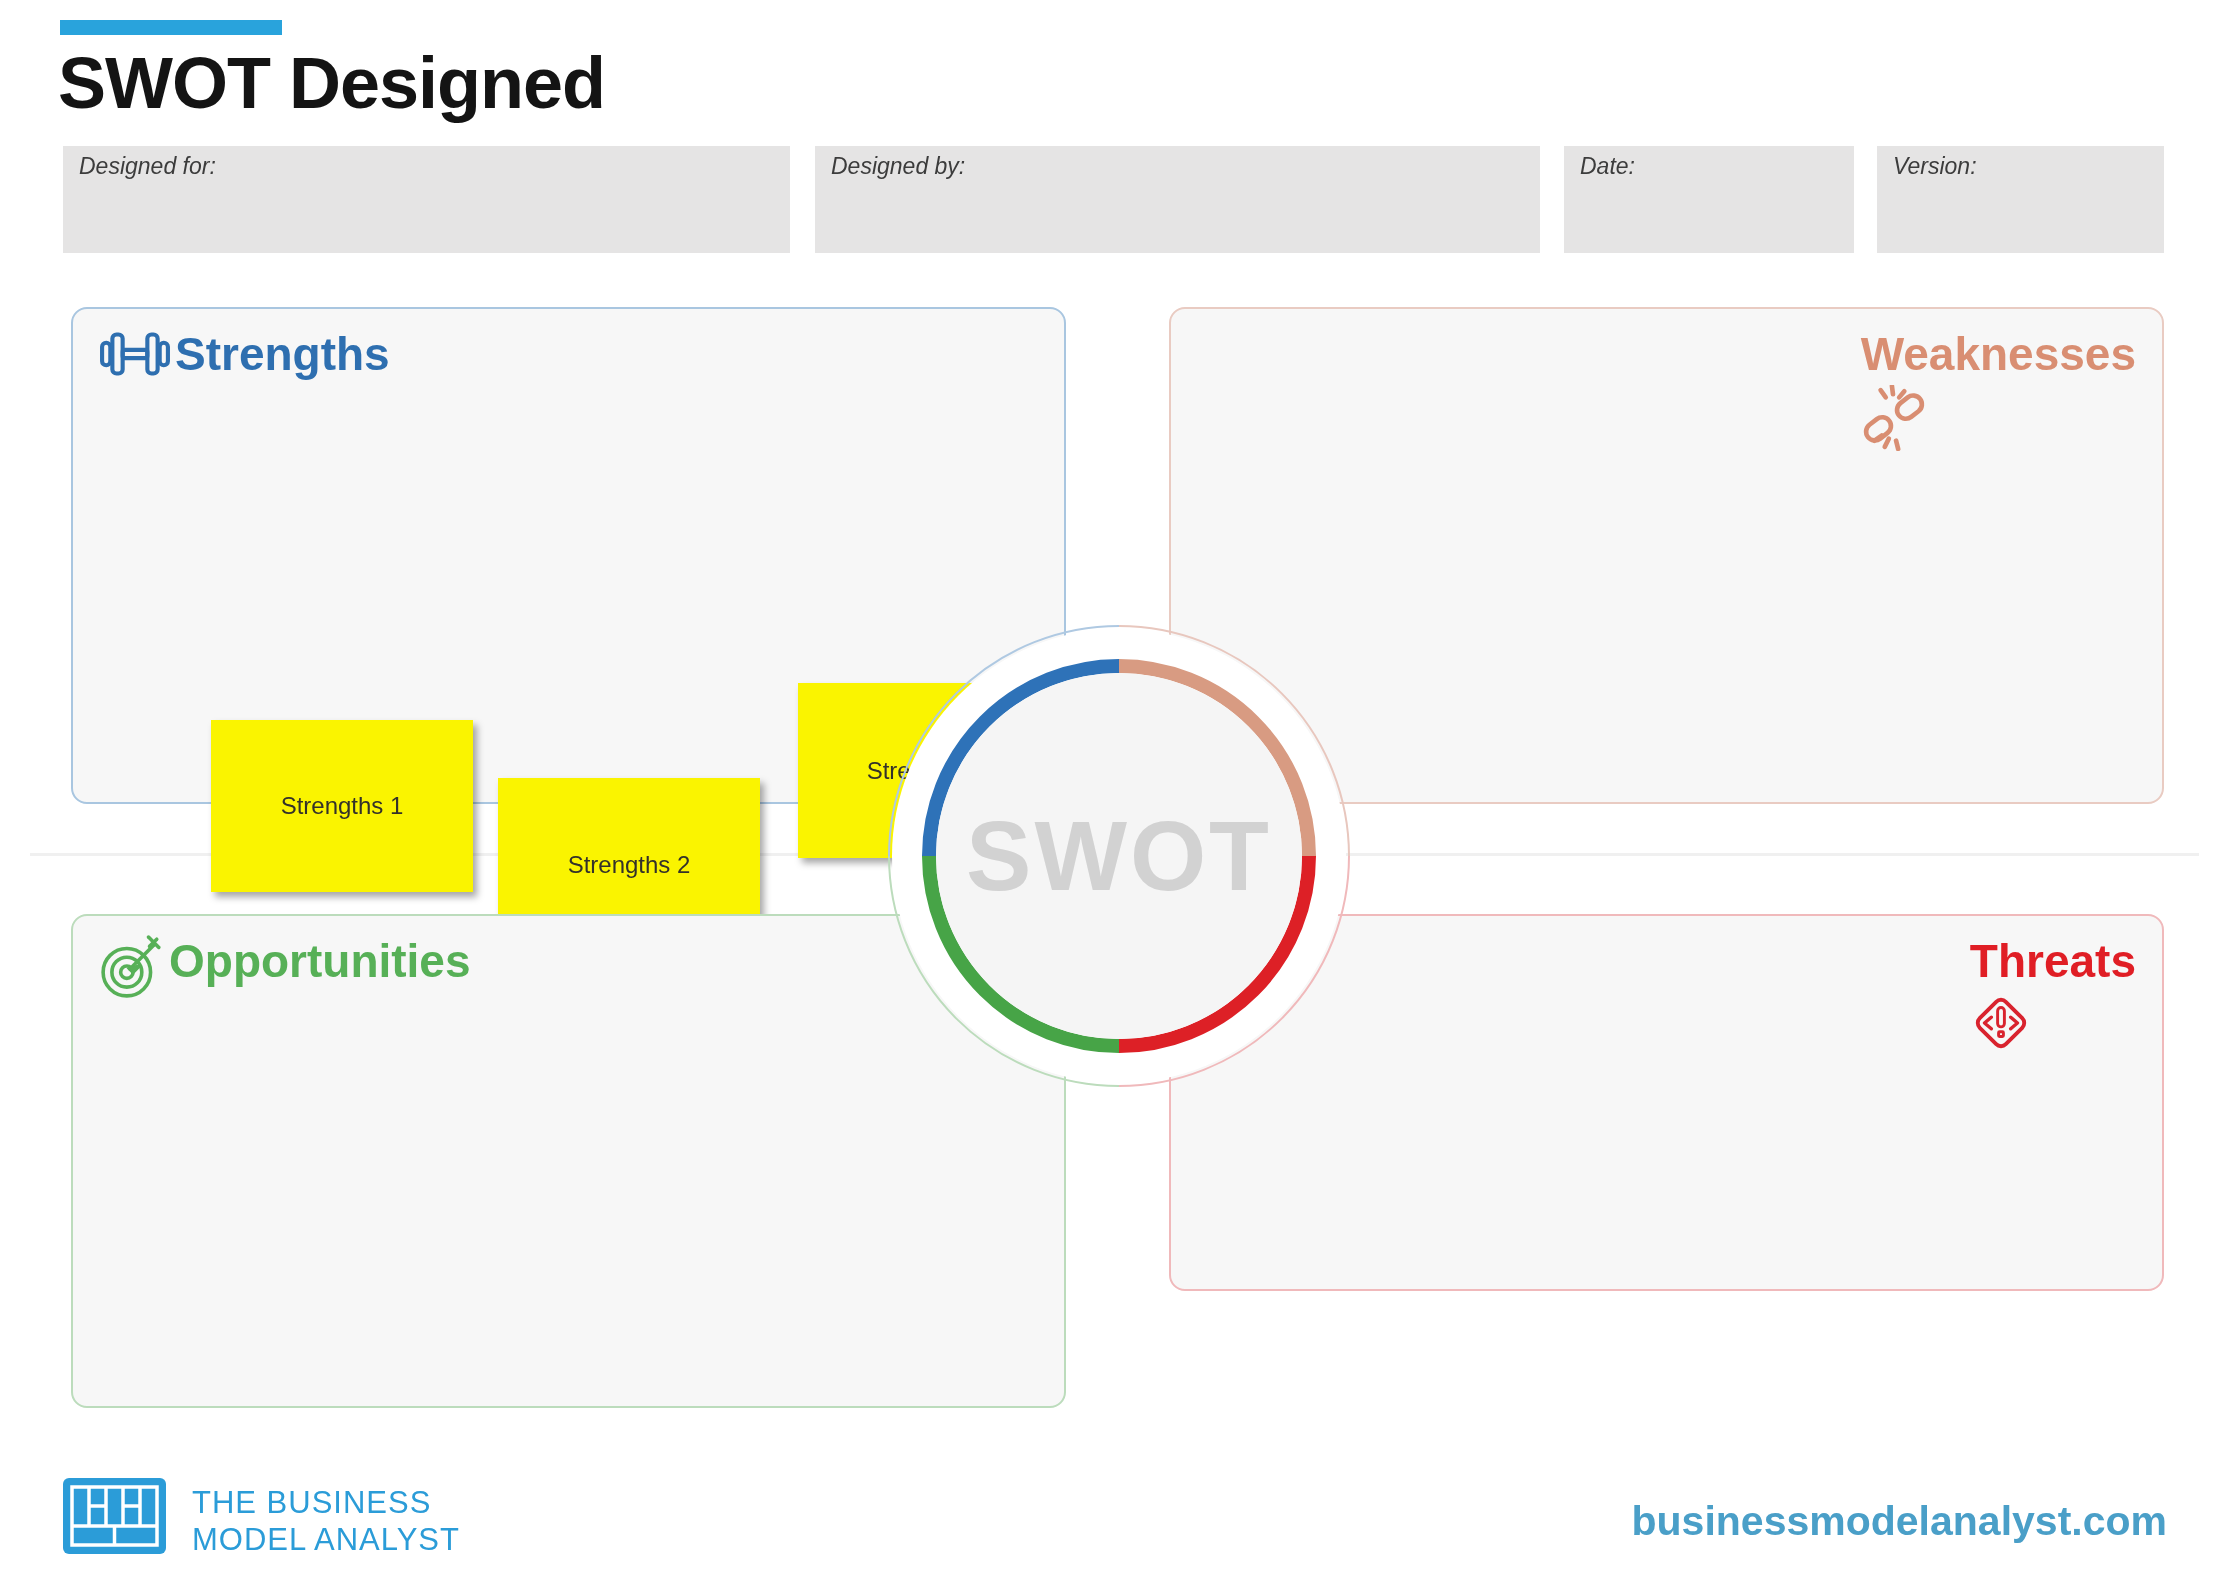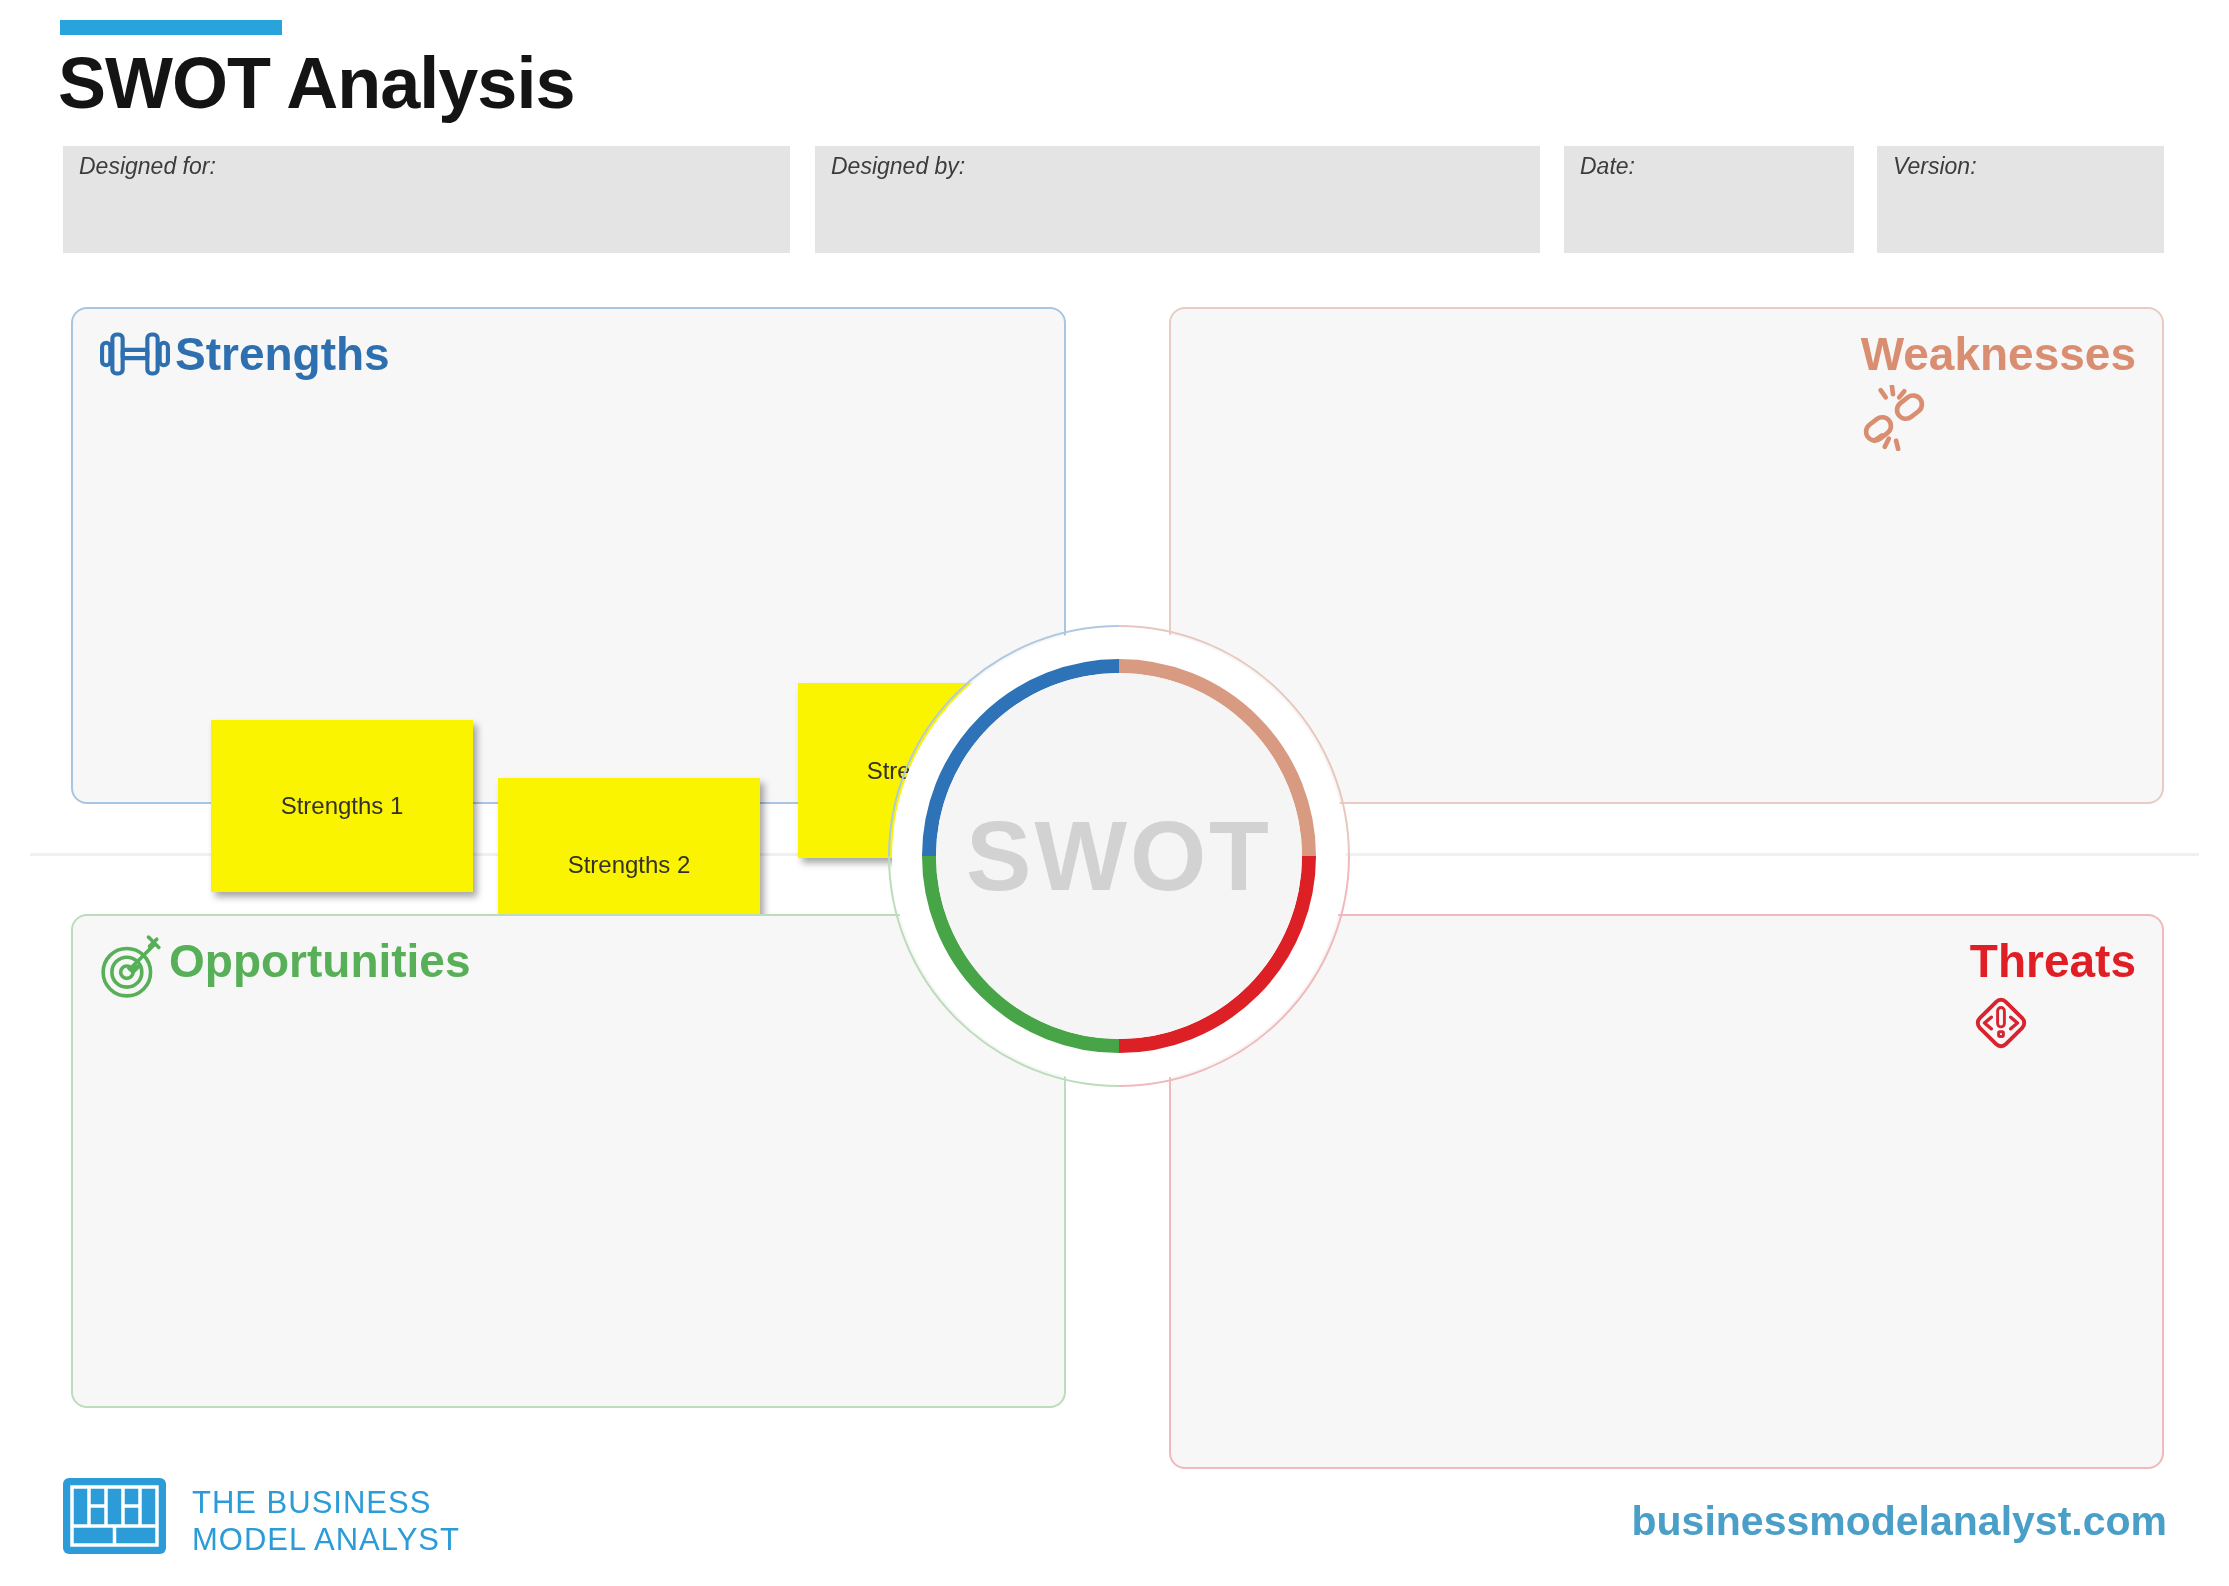--- a/index.html
+++ b/index.html
@@ -19,21 +19,21 @@
   .fb-version      { left:1877px; width:287px; }
 
   
   .mid-divider { position:absolute; left:30px; top:853px; width:2169px; height:3px; background:#f0f0f0; }
 
   
   .panel { position:absolute; background:#F7F7F7; border-radius:16px; }
   .panel-strengths     { left:71px;   top:307px; width:995px; height:497px; border:2px solid #A9C6E0; }
   .panel-weaknesses    { left:1169px; top:307px; width:995px; height:497px; border:2px solid #E9CBC2; }
   .panel-opportunities { left:71px;   top:914px; width:995px; height:494px; border:2px solid #BCDCBC; }
-  .panel-threats       { left:1169px; top:914px; width:995px; height:555px; border:2px solid #F0B9BB; }
+  .panel-threats       { left:1169px; top:914px; width:995px; height:377px; border:2px solid #F0B9BB; }
 
   .panel-header { position:absolute; display:flex; gap:4px; }
   .ph-left  { left:26px; top:18px; }
   .ph-right { right:26px; top:18px;flex-direction:column; }
   .panel-title { font-size:46px; font-weight:bold; white-space:nowrap; }
   .t-strengths     { color:#2E6FB0; }
   .t-weaknesses    { color:#D98E72; }
   .t-opportunities { color:#57B057; }
   .t-threats       { color:#E01E25; }
   .hicon { display:inline-flex; }
@@ -57,21 +57,21 @@
   .footer-logo-text { position:absolute; left:192px; top:1484px; font-weight:normal; color:#2B9CD8;
                       font-size:31px; line-height:37px; letter-spacing:1px; }
   .footer-site { position:absolute; right:62px; top:1498px; font-size:41px; font-weight:bold; color:#4A9FC8; }
 </style>
 </head>
 <body>
 
 <div class="page">
 
   <div class="accent-bar"></div>
-  <div class="page-title">SWOT Analysis</div>
+  <div class="page-title">SWOT Designed</div>
 
   <div class="form-box fb-designed-for">
     <span class="form-label">Designed for:</span>
   </div>
   <div class="form-box fb-designed-by">
     <span class="form-label">Designed by:</span>
   </div>
   <div class="form-box fb-date">
     <span class="form-label">Date:</span>
   </div>

